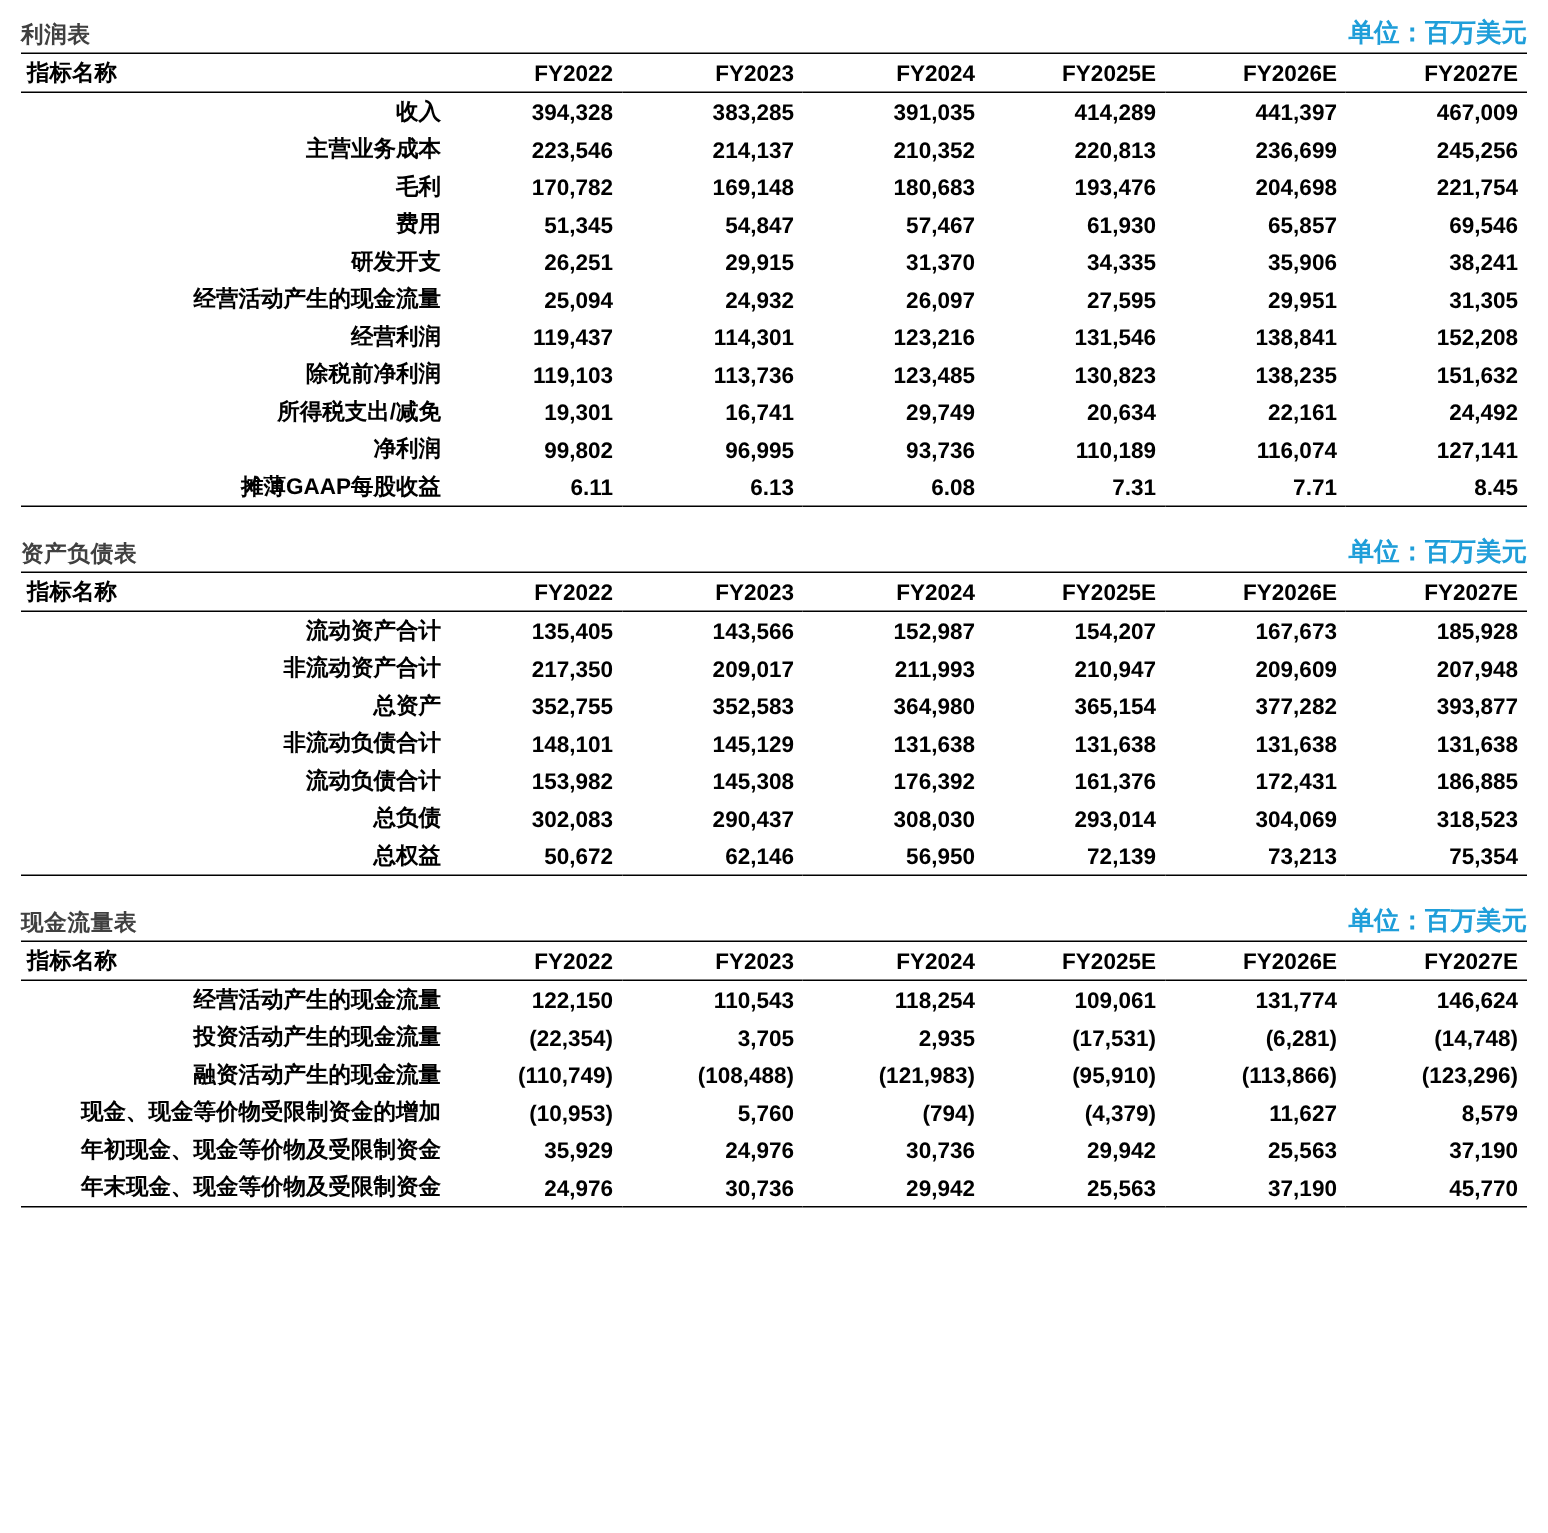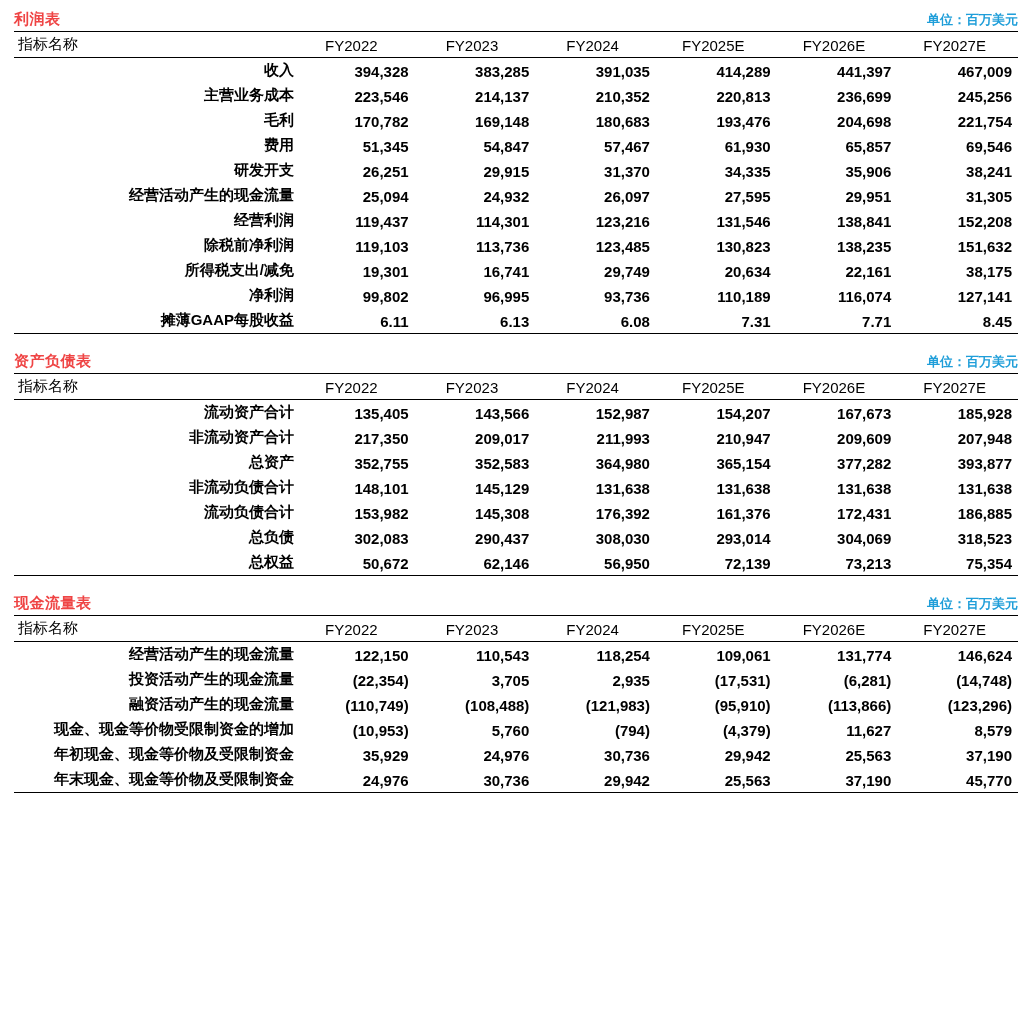--- a/index.html
+++ b/index.html
@@ -25,28 +25,28 @@
     margin-bottom: 18px;
   }
   .sec-header {
     display: flex;
     align-items: flex-end;
     justify-content: space-between;
     border-bottom: 1.6px solid #000000;
     padding-bottom: 2px;
   }
   .sec-title {
-    color: #ef4444;
+    color: #404040;
     font-size: 15px;
     font-weight: bold;
     letter-spacing: 0.5px;
   }
   .sec-unit {
     color: #1f9ed9;
-    font-size: 13px;
+    font-size: 17px;
     font-weight: bold;
   }
   table {
     width: 100%;
     border-collapse: collapse;
     table-layout: fixed;
   }
   table tr.head-row th {
     border-bottom: 1.2px solid #000000;
   }
@@ -59,25 +59,24 @@
   th.label-col, td.label-col {
     text-align: right;
     width: 280px;
     padding-left: 4px;
   }
   th.num, td.num {
     text-align: right;
     padding-right: 6px;
   }
   th.num {
-    font-weight: normal;
-    text-align: center;
+    font-weight: bold;
   }
   th.label-col {
-    font-weight: normal;
+    font-weight: bold;
     text-align: left;
   }
   .bold td, .bold th {
     font-weight: bold;
   }
   .normal td {
     font-weight: bold;
   }
   .last-row td {
     border-bottom: 1.6px solid #000000;
@@ -186,21 +185,21 @@
         <td class="num">138,235</td>
         <td class="num">151,632</td>
       </tr>
       <tr class="normal">
         <td class="label-col">所得税支出/减免</td>
         <td class="num">19,301</td>
         <td class="num">16,741</td>
         <td class="num">29,749</td>
         <td class="num">20,634</td>
         <td class="num">22,161</td>
-        <td class="num">38,175</td>
+        <td class="num">24,492</td>
       </tr>
       <tr class="bold">
         <td class="label-col">净利润</td>
         <td class="num">99,802</td>
         <td class="num">96,995</td>
         <td class="num">93,736</td>
         <td class="num">110,189</td>
         <td class="num">116,074</td>
         <td class="num">127,141</td>
       </tr>

